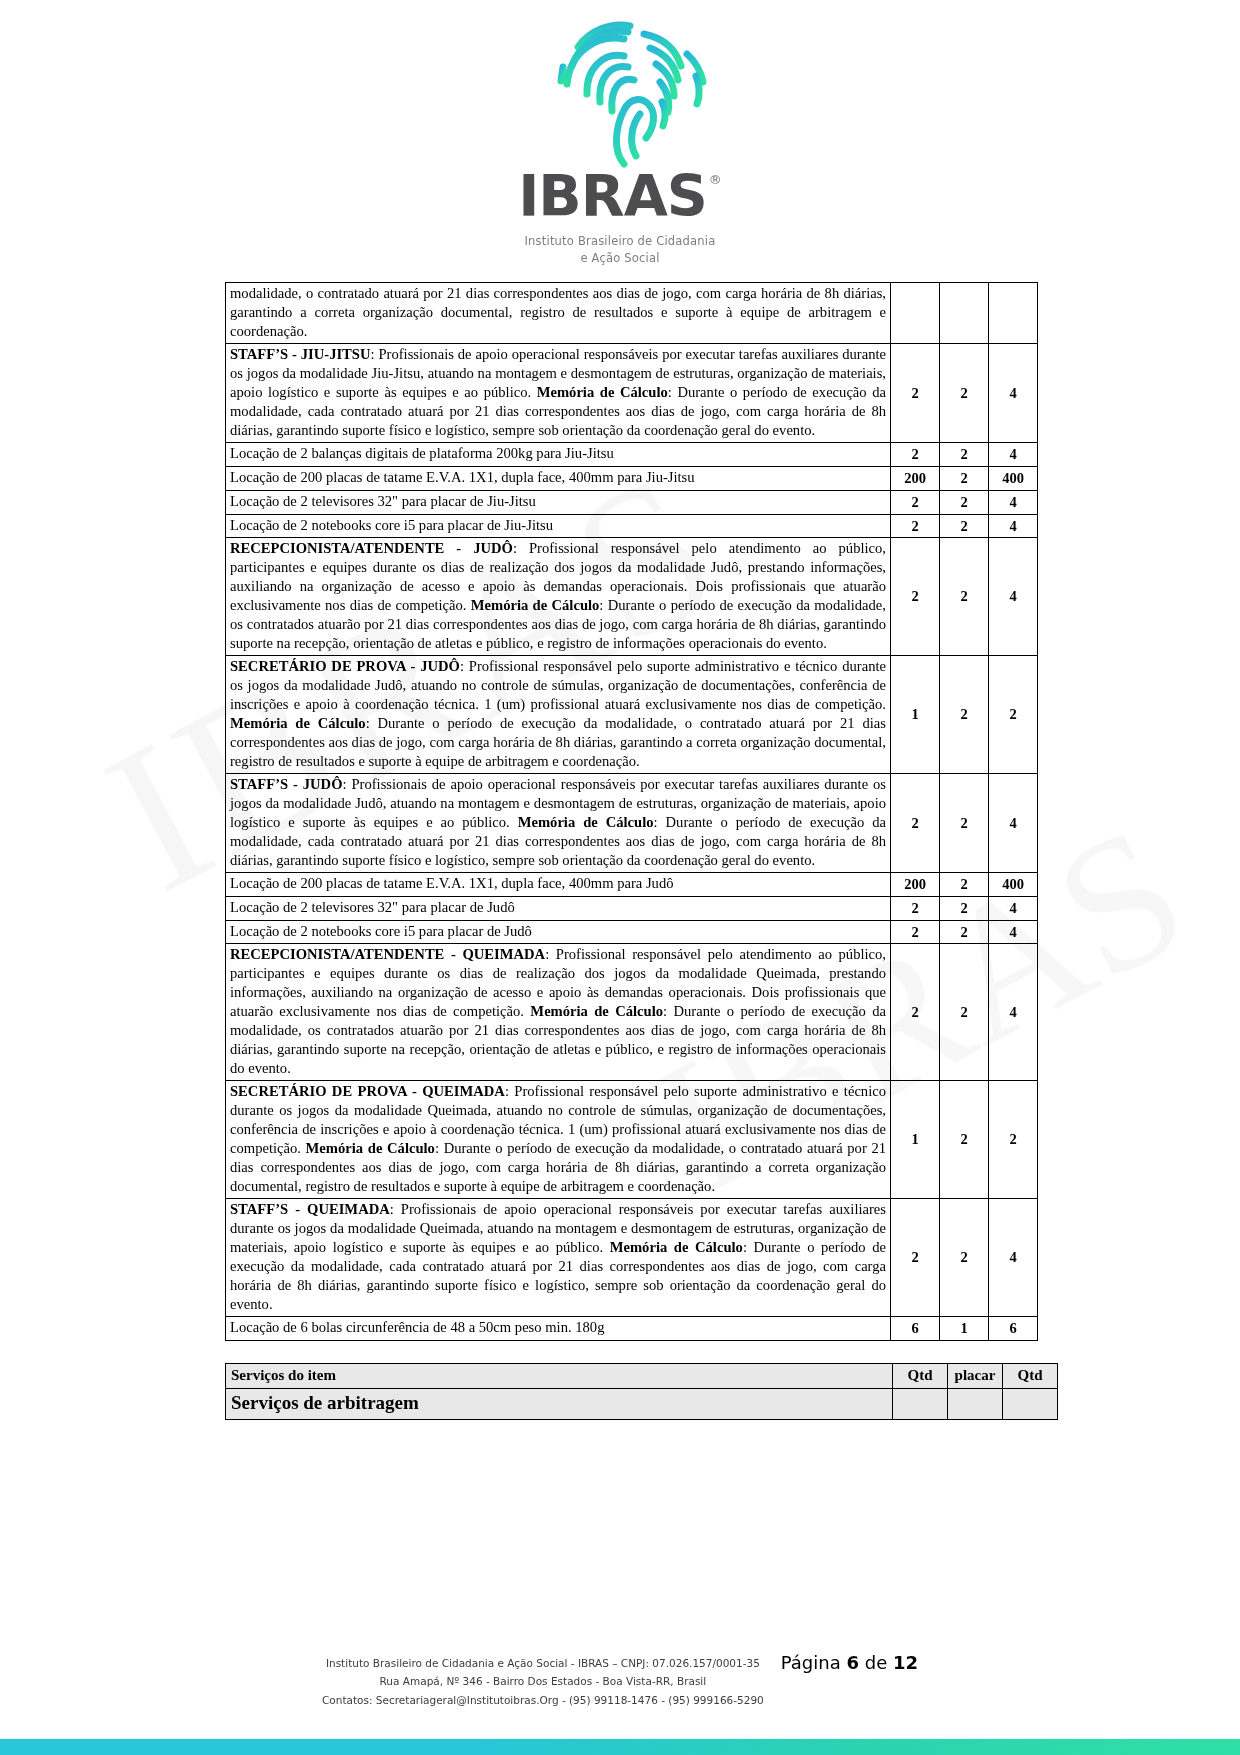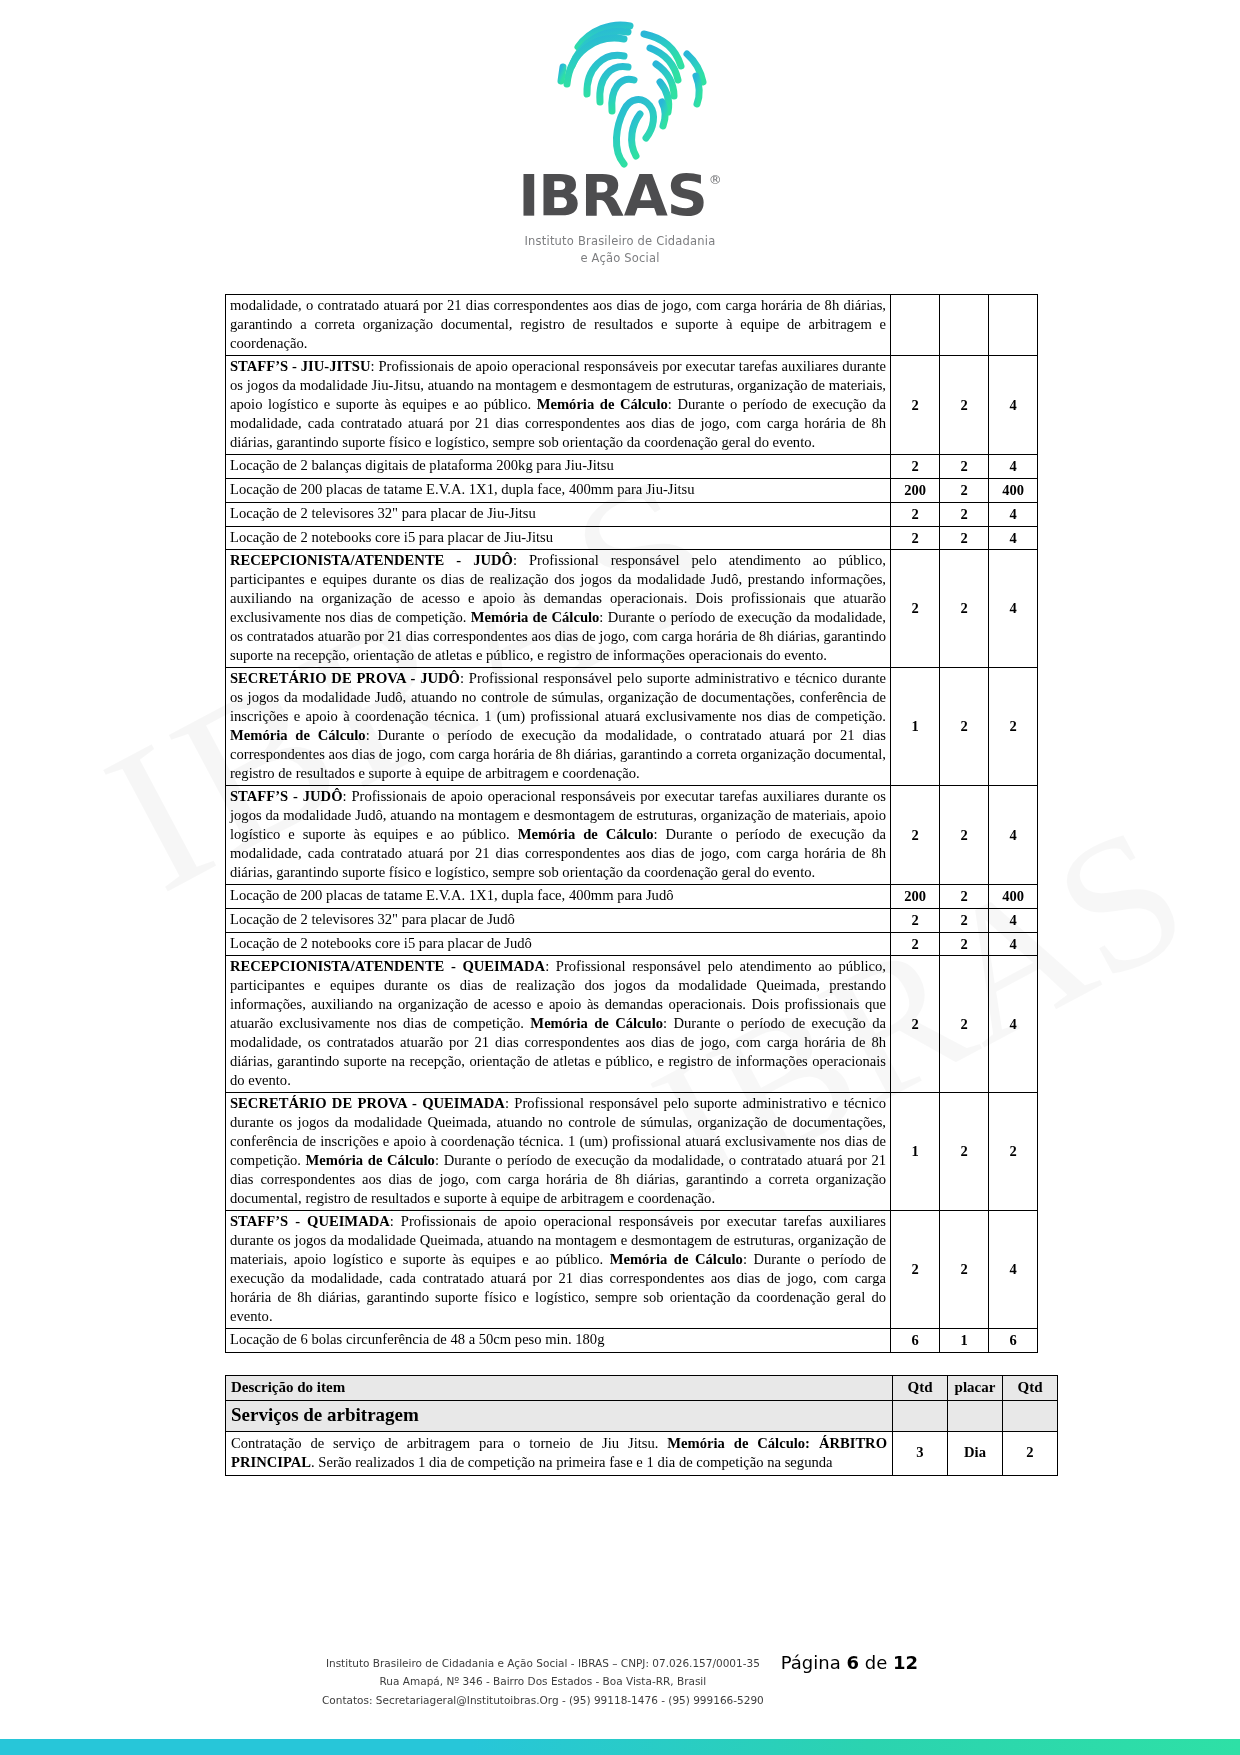--- a/index.html
+++ b/index.html
@@ -99,21 +99,21 @@
     color: #7d7e80;
     line-height: 1.45;
     margin-top: 8px;
     letter-spacing: 0.2px;
   }
 
   
   .doc-body {
     position: relative;
     z-index: 2;
-    margin: 12px auto;
+    margin: 0 auto;
     width: 790px;
     padding-top: 16px;
   }
 
   table.itens {
     border-collapse: collapse;
     width: 790px;
     table-layout: fixed;
     font-size: 14.6px;
     line-height: 1.30;
@@ -384,38 +384,32 @@
             <td class="num">6</td>
           </tr>
         </tbody>
     </table>
 
     <div class="spacer"></div>
 
     <table class="arb">
       <thead>
         <tr>
-          <th class="h-desc">Descrição do item</th>
+          <th class="h-desc">Serviços do item</th>
           <th class="h-num">Qtd</th>
           <th class="h-num">placar</th>
           <th class="h-num">Qtd</th>
         </tr>
       </thead>
       <tbody id="arb-body">
           <tr>
             <td class="sub">Serviços de arbitragem</td>
             <td class="sub-blank"></td>
             <td class="sub-blank"></td>
             <td class="sub-blank"></td>
-          </tr>
-          <tr>
-            <td class="desc">Contratação de serviço de arbitragem para o torneio de Jiu Jitsu. <span class="b">Memória de Cálculo: ÁRBITRO PRINCIPAL</span>. Serão realizados 1 dia de competição na primeira fase e 1 dia de competição na segunda</td>
-            <td class="num">3</td>
-            <td class="num">Dia</td>
-            <td class="num">2</td>
           </tr>
         </tbody>
     </table>
 
   </div>
 
   <div class="footer">
     <div class="footer-left">
       <div>Instituto Brasileiro de Cidadania e Ação Social - IBRAS – CNPJ: 07.026.157/0001-35</div>
       <div>Rua Amapá, Nº 346 - Bairro Dos Estados - Boa Vista-RR, Brasil</div>

